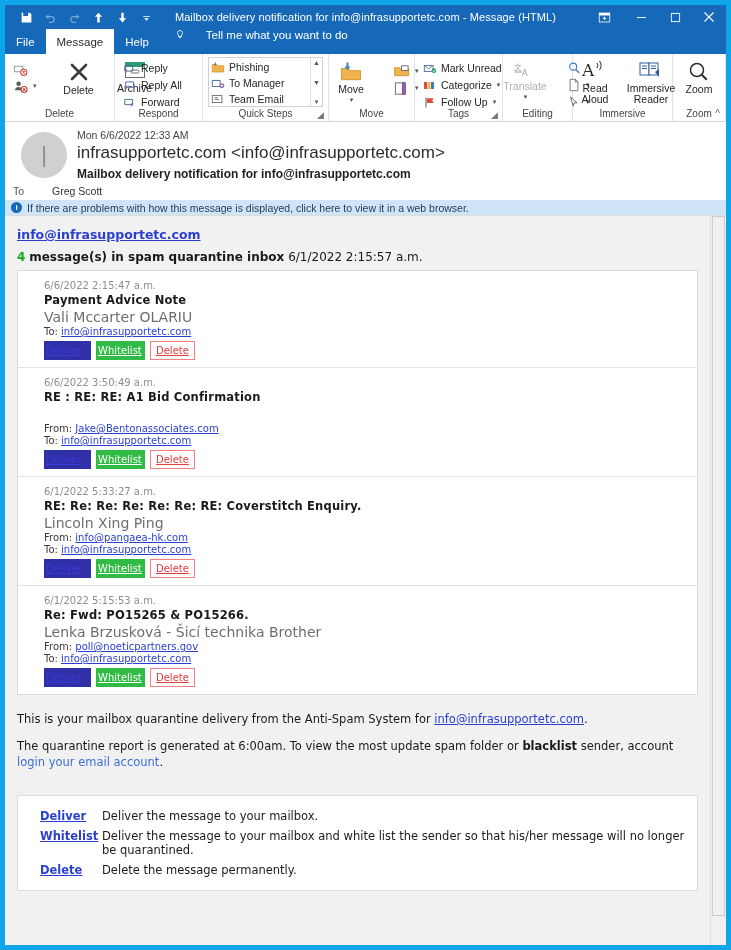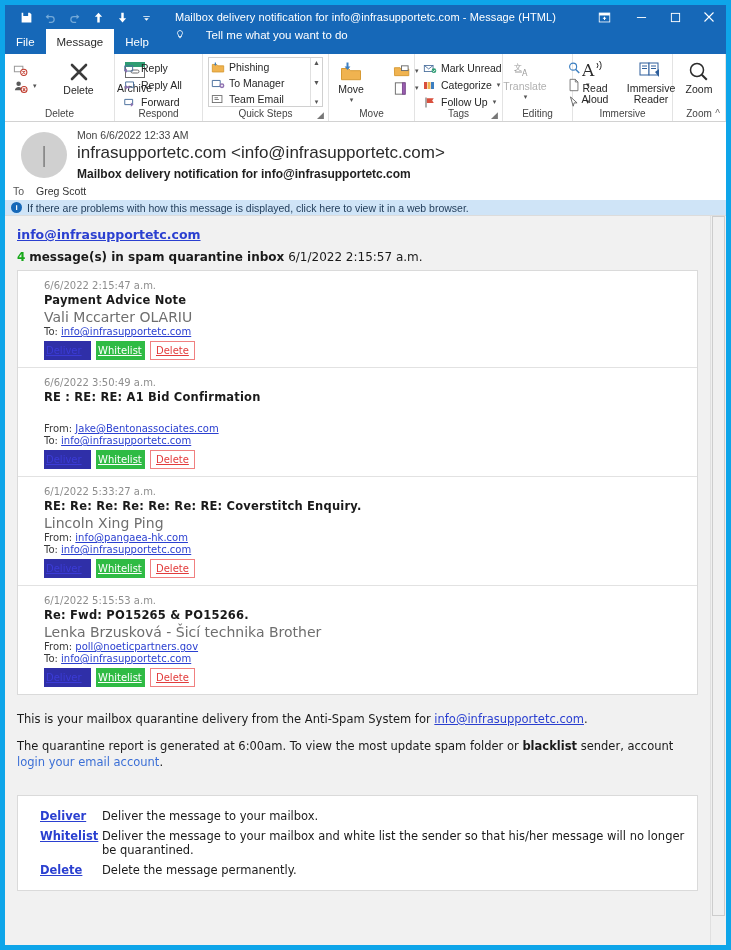--- a/index.html
+++ b/index.html
@@ -165,21 +165,21 @@
     display: flex; align-items: center; justify-content: center;
     color: #8a8a8a; font-size: 22px;
   }
   .mh-right { flex: 1; padding-top: 1px; }
   .mh-date { font-size: 10.5px; color: #444; margin-bottom: 1px; }
   .mh-from { font-size: 17px; color: #2b2b2b; line-height: 22px; font-weight: 400;}
   .mh-subject { font-size: 12px; font-weight: bold; color: #1f1f1f; margin-top: 3px;}
   .mh-to {
     font-size: 10.5px; color: #333;
     padding: 4px 0 3px 8px;
-    display: flex; gap: 12px;
+    display: flex; gap: 28px;
   }
   .mh-to .lbl-to { color: #555; }
   .infobar {
     background: #cfe4f7;
     height: 15px;
     display: flex; align-items: center; gap: 5px;
     padding: 0 6px;
     font-size: 10.5px; color: #1f3a57;
   }
   .infobar .ibicon {

